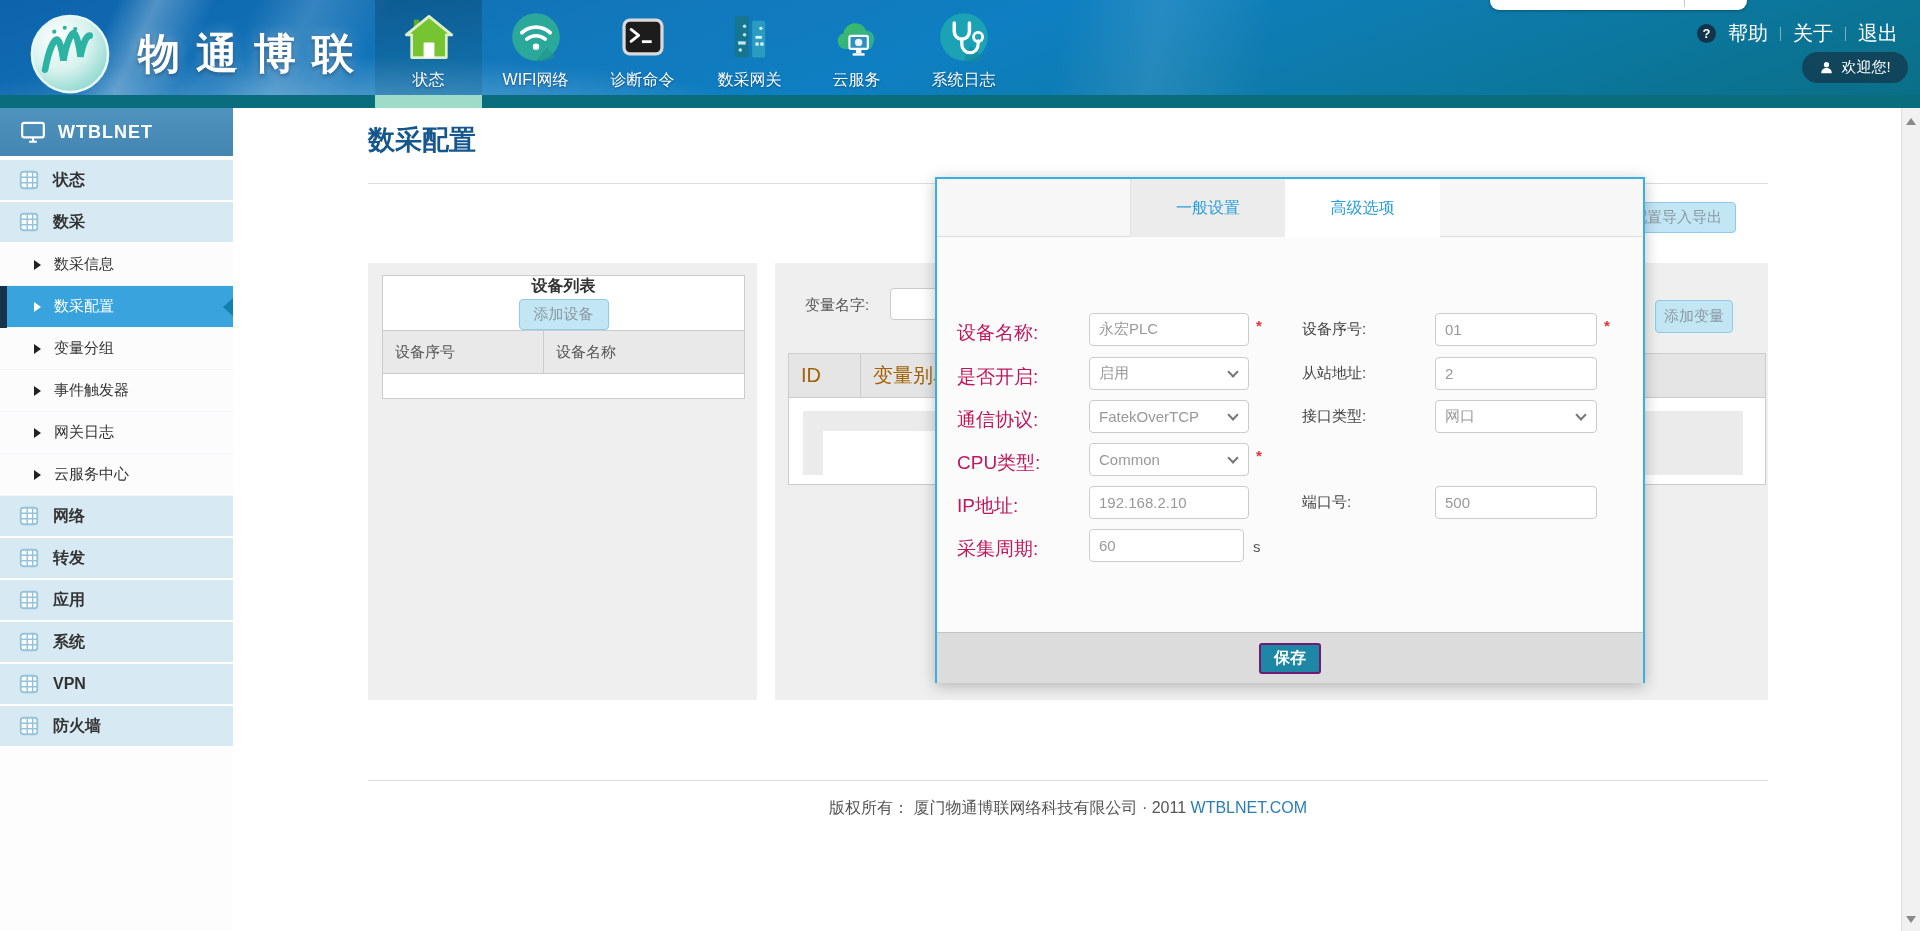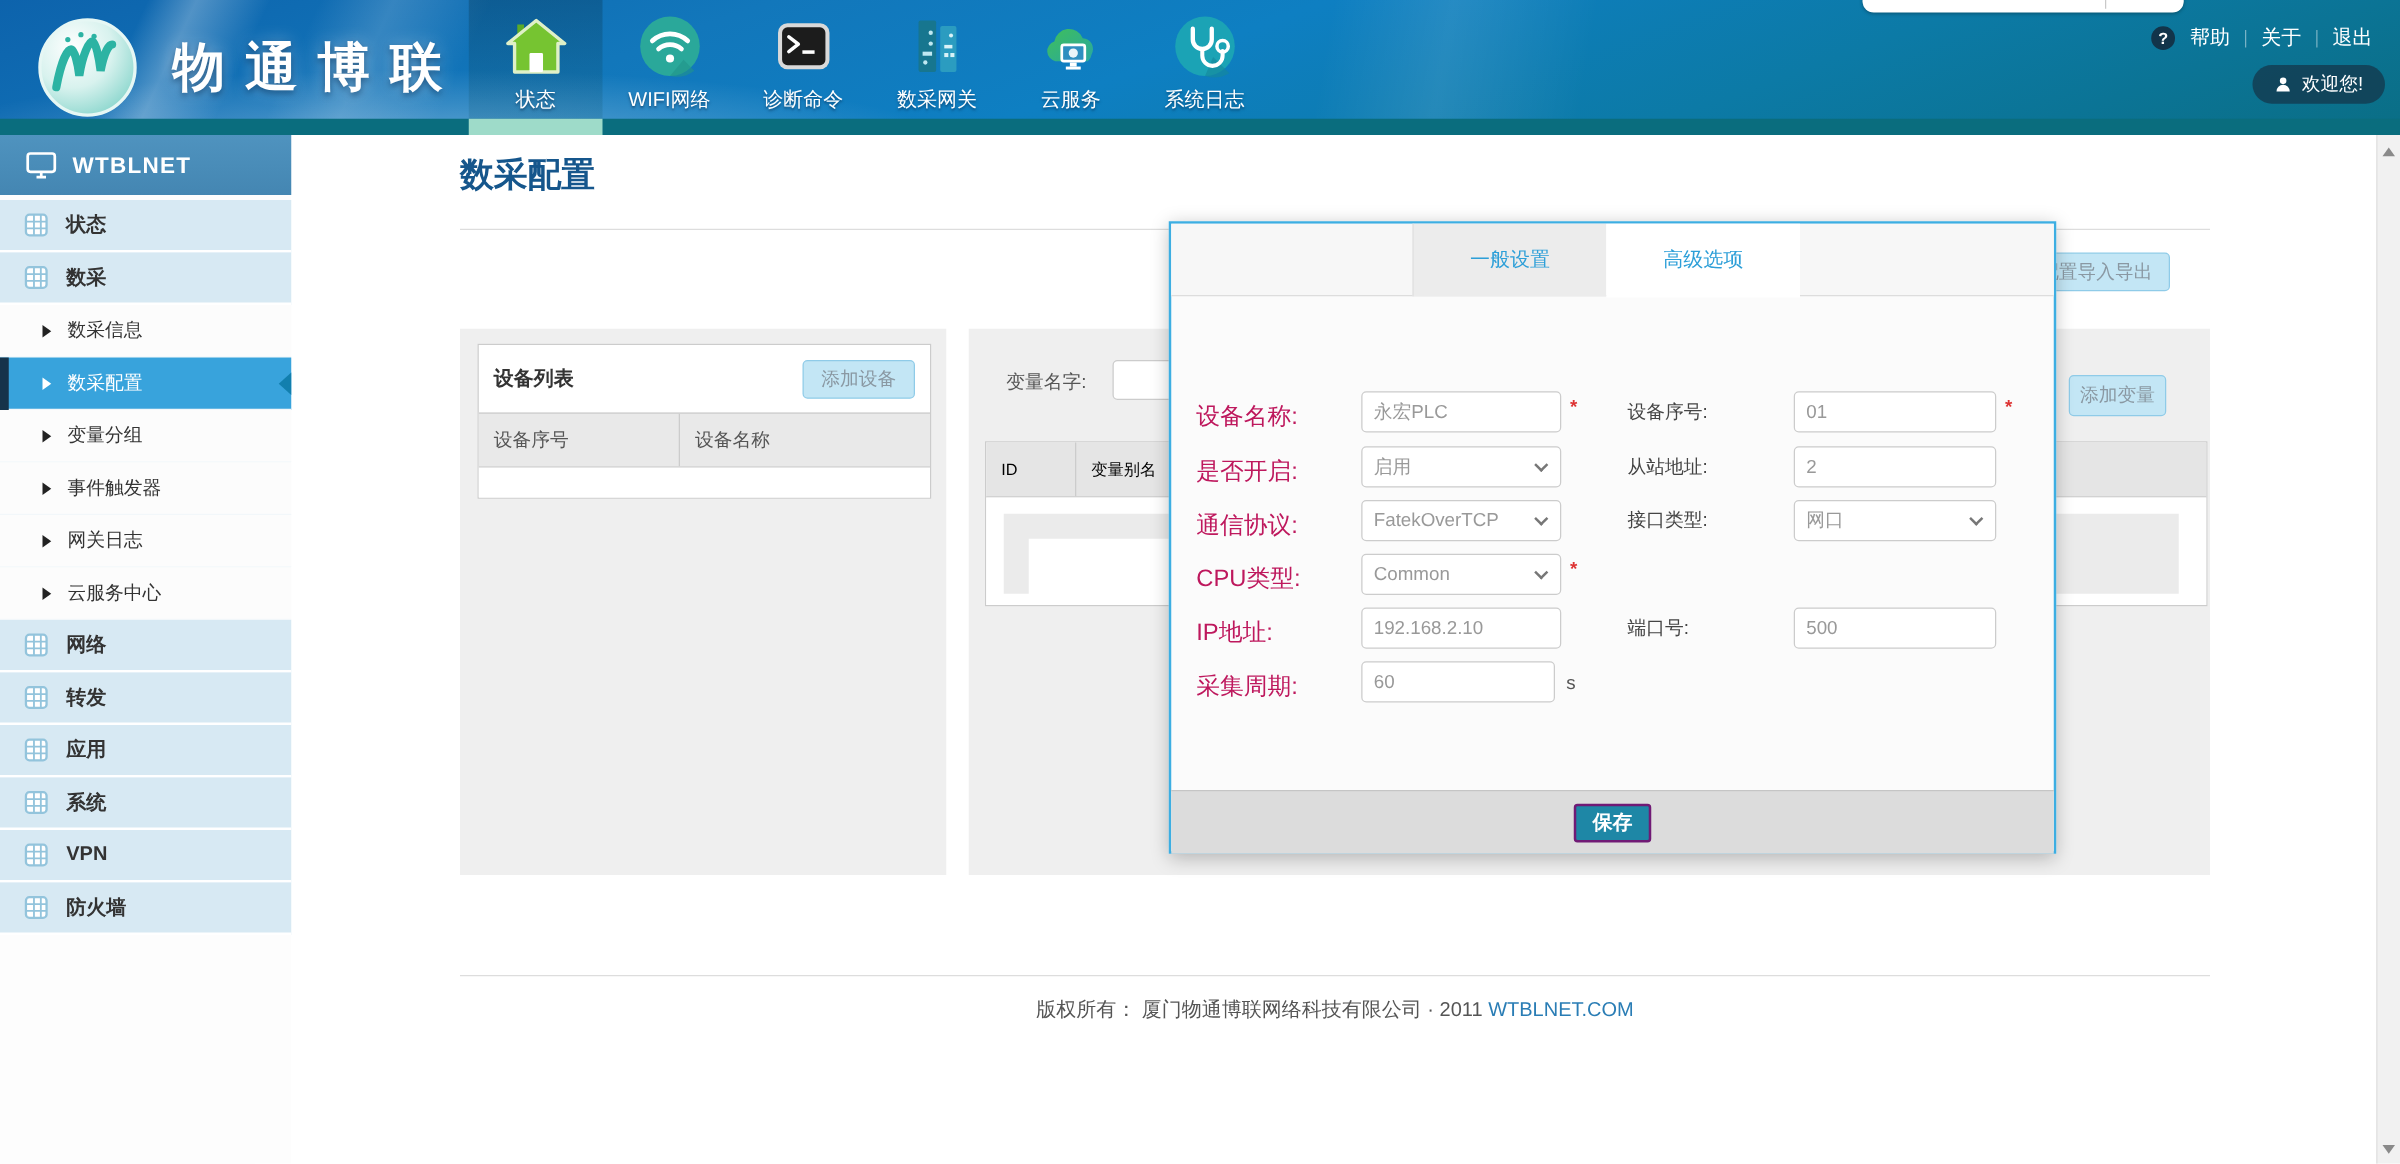--- a/index.html
+++ b/index.html
@@ -29,21 +29,21 @@
   .nav-item svg{ width:52px; height:52px;}
   .nav-label{ color:#fff; font-size:16px; margin-top:7px; text-shadow:0 1px 2px rgba(0,30,60,.5);}
 
   .search-remnant{ position:absolute; left:1490px; top:-9px; width:257px; height:19px;
     background:#fff; border-radius:9px; box-shadow:0 1px 3px rgba(0,0,0,.3);}
   .search-remnant .divider{ position:absolute; right:62px; top:3px; width:1px; height:13px; background:#c9c9c9;}
 
   .top-links{ position:absolute; right:22px; top:20px; display:flex; align-items:center; gap:12px;}
   .help-badge{ width:19px; height:19px; border-radius:50%; background:#12344a; color:#fff;
     font-size:13px; font-weight:bold; display:flex; align-items:center; justify-content:center;}
-  .top-link{ color:#fff; font-size:16px; text-decoration:none; cursor:pointer;}
+  .top-link{ color:#fff; font-size:20px; text-decoration:none; cursor:pointer;}
   .link-sep{ width:1px; height:14px; background:rgba(255,255,255,.45);}
   .welcome-pill{ position:absolute; right:12px; top:52px; width:106px; height:31px; border-radius:16px;
     background:rgba(20,55,75,.75); display:flex; align-items:center; justify-content:center; gap:7px;
     color:#fff; font-size:15px; cursor:pointer;}
   .welcome-pill svg{ width:15px; height:15px;}
 
   
   .sidebar{ position:absolute; left:0; top:108px; width:233px; height:823px; background:#fdfdfd;}
   .sidebar-header{ height:48px; background:linear-gradient(180deg,#4f93bf,#4486b2); display:flex;
     align-items:center; gap:12px; padding-left:20px;}
@@ -69,36 +69,36 @@
   .btn-lite{ background:#c3e6f5; border:1px solid #8fcbe8; border-radius:4px; color:#8a98a2;
     font-size:15px; display:flex; align-items:center; justify-content:center; cursor:pointer;
     font-family:inherit;}
   .import-export-btn{ position:absolute; left:1618px; top:202px; width:118px; height:31px; z-index:5;}
 
   .panel{ position:absolute; background:#efefef; top:263px; height:437px;}
   .panel-left{ left:368px; width:389px;}
   .panel-right{ left:775px; width:993px;}
 
   .device-card{ position:absolute; left:14px; top:12px; width:363px; background:#fff; border:1px solid #ccc;}
-  .device-card-head{ height:54px; display:flex; align-items:center; justify-content:space-between; padding:0 12px;}
+  .device-card-head{ height:54px; display:flex; align-items:center; justify-content:space-between; padding:0 12px;flex-direction:column;}
   .device-card-title{ font-size:16px; font-weight:bold; color:#333;}
   .add-device-btn{ width:90px; height:31px;}
   .device-cols{ display:flex; border-top:1px solid #ccc; background:#e9e9e9; height:43px;}
   .device-col{ flex:0 0 161px; display:flex; align-items:center; padding-left:12px; font-size:15px; color:#555;
     border-right:1px solid #ccc;}
   .device-col:last-child{ flex:1; border-right:none;}
   .device-empty-row{ height:25px; background:#fff; border-top:1px solid #ccc;}
 
   .var-filter-label{ position:absolute; left:30px; top:33px; font-size:15px; color:#555;}
   .var-filter-input{ position:absolute; left:115px; top:25px; width:218px; height:32px; background:#fff;
     border:1px solid #ccc; border-radius:4px;}
   .add-var-btn{ position:absolute; left:880px; top:37px; width:78px; height:33px;}
   .var-table{ position:absolute; left:13px; top:90px; width:978px; border:1px solid #ccc; background:#fff;}
   .var-table-head{ display:flex; background:#e5e5e5; height:44px; border-bottom:1px solid #ccc;}
-  .var-th{ display:flex; align-items:center; padding-left:12px; font-size:13px; color:#000000; border-right:1px solid #ccc;}
+  .var-th{ display:flex; align-items:center; padding-left:12px; font-size:20px; color:#a16207; border-right:1px solid #ccc;}
   .var-th-id{ width:72px;} .var-th-alias{ width:250px;} .var-th-rest{ flex:1; border-right:none;}
   .var-table-body{ height:86px; position:relative; background:#fff;}
   .var-empty-box{ position:absolute; left:14px; top:13px; width:940px; height:64px; background:#ebebeb;}
   .var-empty-inner{ position:absolute; left:20px; top:20px; width:122px; height:50px; background:#fff;}
 
   .footer-divider{ position:absolute; left:368px; top:780px; width:1400px; height:1px; background:#ddd;}
   .footer{ position:absolute; left:368px; top:798px; width:1400px; text-align:center; font-size:16px; color:#555;}
   .footer a{ color:#2a7db5; text-decoration:none; cursor:pointer;}
 
   

